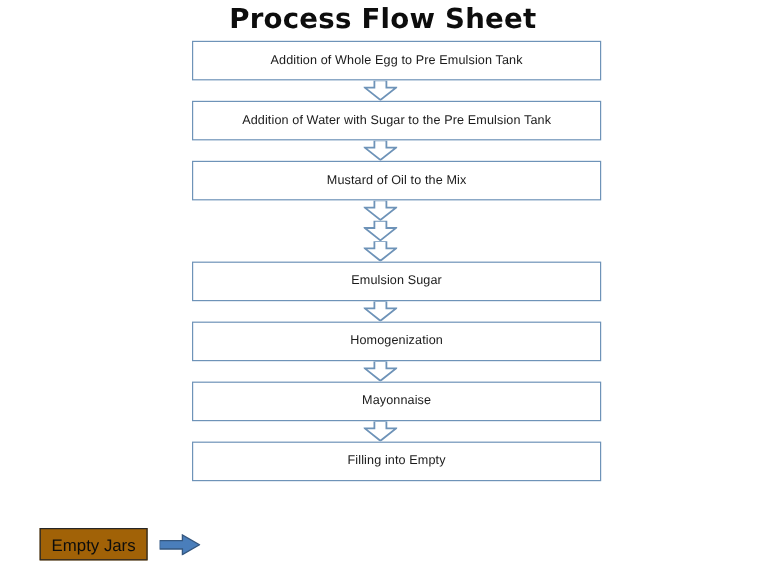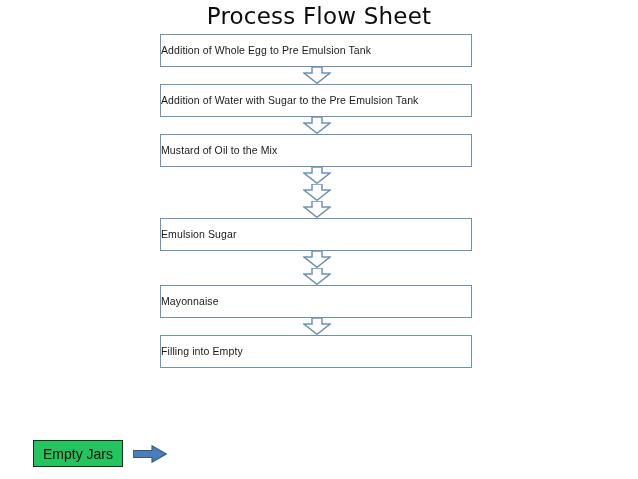--- a/index.html
+++ b/index.html
@@ -15,45 +15,46 @@
     position: relative;
   }
 
   #page-title {
     position: absolute;
     left: 0;
     top: 3px;
     width: 638px;
     text-align: center;
     font-size: 23px;
-    font-weight: normal;
+    font-weight: bold;
     color: #0d0d0d;
     letter-spacing: 0.2px;
     font-family: "DejaVu Sans", sans-serif;
   }
 
   #flow {
     position: absolute;
     left: 160px;
     top: 34px;
     width: 314px;
   }
 
   .flow-row {
     position: relative;
   }
 
   .flow-box {
     box-sizing: border-box;
-    width: 312px;
+    width: 341px;
     height: 33px;
     border: 1.6px solid #6e93b8;
     background: #ffffff;
     display: flex;
     align-items: center;
+    justify-content: center;
   }
   .flow-box-label {
     font-size: 10.5px;
     color: #1a1a1a;
     line-height: 1;
     letter-spacing: 0.1px;
     white-space: nowrap;
   }
 
   .connector {
@@ -72,21 +73,21 @@
     left: 33px;
     top: 440px;
     display: flex;
     align-items: center;
   }
   #empty-jars-box {
     box-sizing: border-box;
     height: 27px;
     padding: 0 9px;
     border: 1.3px solid #262626;
-    background: #22c55e;
+    background: #a16207;
     display: flex;
     align-items: center;
     justify-content: center;
   }
   #empty-jars-label {
     font-size: 14px;
     color: #0d0d0d;
     white-space: nowrap;
     line-height: 1;
   }
@@ -146,20 +147,25 @@
     <div class="flow-row">
       <div class="flow-box">
         <span class="flow-box-label">Emulsion Sugar</span>
       </div>
     </div>
     <div class="connector">
       <svg width="28" height="17" viewBox="0 0 28 17">
         <polygon points="9,0 19,0 19,6 27,6 14,16.3 1,6 9,6" fill="#ffffff" stroke="#6e93b8" stroke-width="1.5" stroke-linejoin="miter"></polygon>
       </svg>
     </div>
+    <div class="flow-row">
+      <div class="flow-box">
+        <span class="flow-box-label">Homogenization</span>
+      </div>
+    </div>
     <div class="connector">
       <svg width="28" height="17" viewBox="0 0 28 17">
         <polygon points="9,0 19,0 19,6 27,6 14,16.3 1,6 9,6" fill="#ffffff" stroke="#6e93b8" stroke-width="1.5" stroke-linejoin="miter"></polygon>
       </svg>
     </div>
     <div class="flow-row">
       <div class="flow-box">
         <span class="flow-box-label">Mayonnaise</span>
       </div>
     </div>

